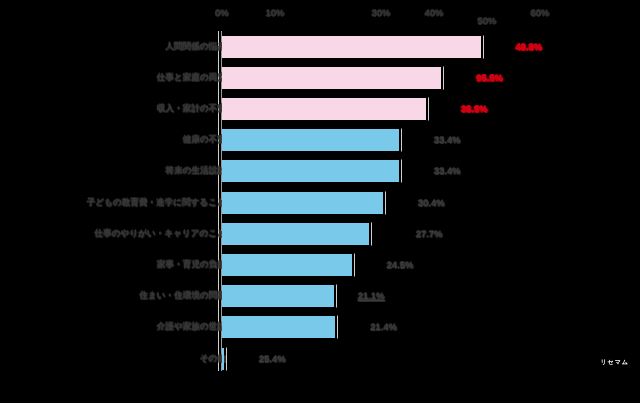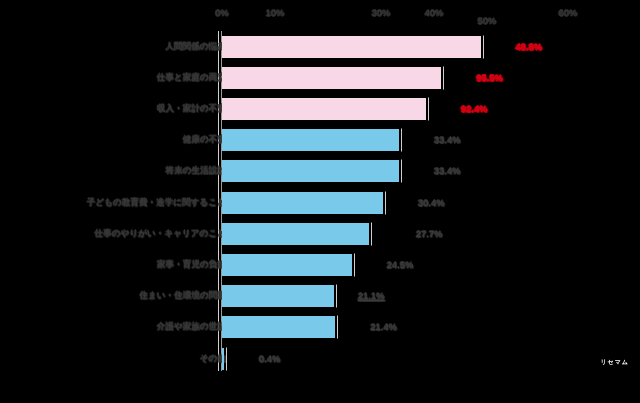--- a/index.html
+++ b/index.html
@@ -167,21 +167,21 @@
 
 <div id="chart-root">
 
   <div class="axis-ticks">
     <span class="tick-label" style="left:222px;">0%</span>
     <span class="tick-label" style="left:275px;">10%</span>
     <span class="tick-label" style="left:328px;margin-top:40px;">20%</span>
     <span class="tick-label" style="left:381px;">30%</span>
     <span class="tick-label" style="left:434px;">40%</span>
     <span class="tick-label" style="left:487px;margin-top:8px;">50%</span>
-    <span class="tick-label" style="left:568px;">60%</span>
+    <span class="tick-label" style="left:540px;">60%</span>
   </div>
 
   <div class="axis-line" style="left:218px;"></div>
   <div class="axis-line inner" style="left:221px;"></div>
 
   <div class="rows" id="rows">
       <div class="row" style="top: 0px;">
         <span class="cat-label">人間関係の悩み</span>
         <div class="bar pink" style="width: 258.64px; background: rgb(248, 216, 230);"></div>
         <div class="bar-end-cap" style="left: 482.64px;"></div>
@@ -190,21 +190,21 @@
       <div class="row" style="top: 31.2px;">
         <span class="cat-label">仕事と家庭の両立</span>
         <div class="bar pink" style="width: 219.42px; background: rgb(248, 216, 230);"></div>
         <div class="bar-end-cap" style="left: 443.42px;"></div>
         <span class="value-label highlight" style="left: 448.42px;">95.5%</span>
       </div>
       <div class="row" style="top: 62.4px;">
         <span class="cat-label">収入・家計の不安</span>
         <div class="bar pink" style="width: 204.05px; background: rgb(248, 216, 230);"></div>
         <div class="bar-end-cap" style="left: 428.05px;"></div>
-        <span class="value-label highlight" style="left: 433.05px;">92.4%</span>
+        <span class="value-label highlight" style="left: 433.05px;">38.5%</span>
       </div>
       <div class="row" style="top: 93.6px;">
         <span class="cat-label">健康の不安</span>
         <div class="bar blue" style="width: 177.02px; background: rgb(121, 201, 234);"></div>
         <div class="bar-end-cap" style="left: 401.02px;"></div>
         <span class="value-label normal" style="left: 406.02px;">33.4%</span>
       </div>
       <div class="row" style="top: 124.8px;">
         <span class="cat-label">将来の生活設計</span>
         <div class="bar blue" style="width: 177.02px; background: rgb(121, 201, 234);"></div>
@@ -238,21 +238,21 @@
       <div class="row" style="top: 280.8px;">
         <span class="cat-label">介護や家族の世話</span>
         <div class="bar blue" style="width: 113.42px; background: rgb(121, 201, 234);"></div>
         <div class="bar-end-cap" style="left: 337.42px;"></div>
         <span class="value-label normal" style="left: 342.42px;">21.4%</span>
       </div>
       <div class="row" style="top: 312px;">
         <span class="cat-label">その他</span>
         <div class="bar blue" style="width: 2.12px; background: rgb(121, 201, 234);"></div>
         <div class="bar-end-cap" style="left: 226.12px;"></div>
-        <span class="value-label normal" style="left: 231.12px;">0.4%</span>
+        <span class="value-label normal" style="left: 231.12px;">25.4%</span>
       </div>
     </div>
 
   <div class="logo">
     <span class="logo-furigana">リセマム</span>
   </div>
 
 </div>
 
 </body></html>

